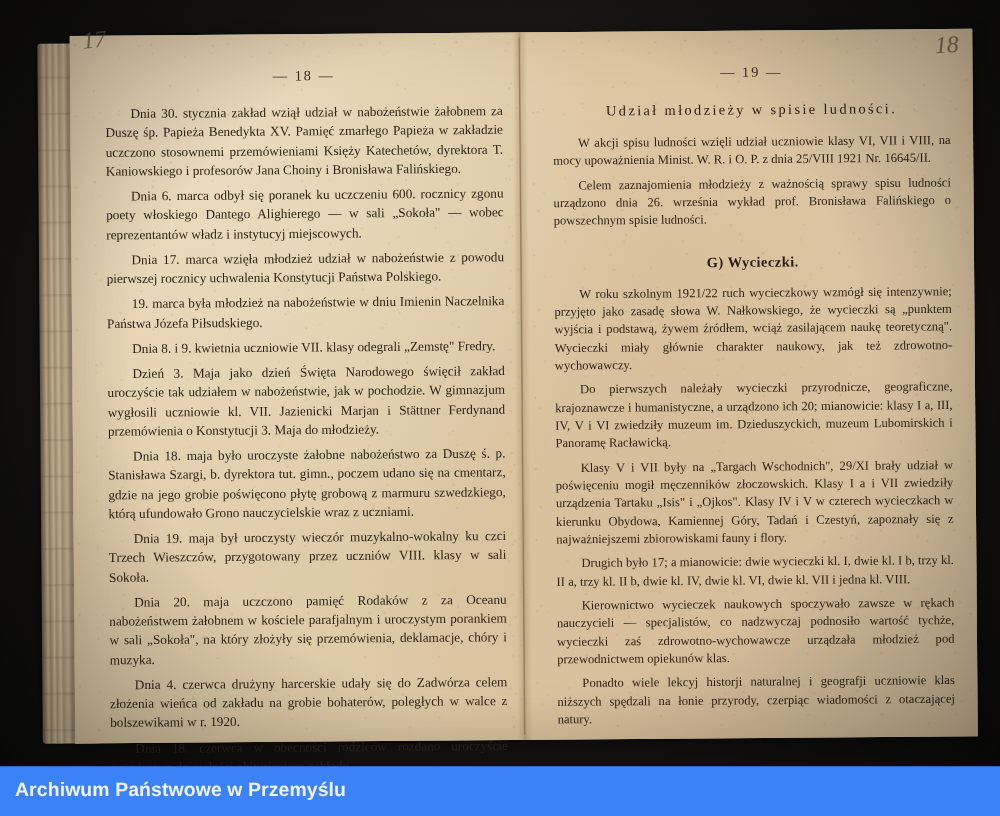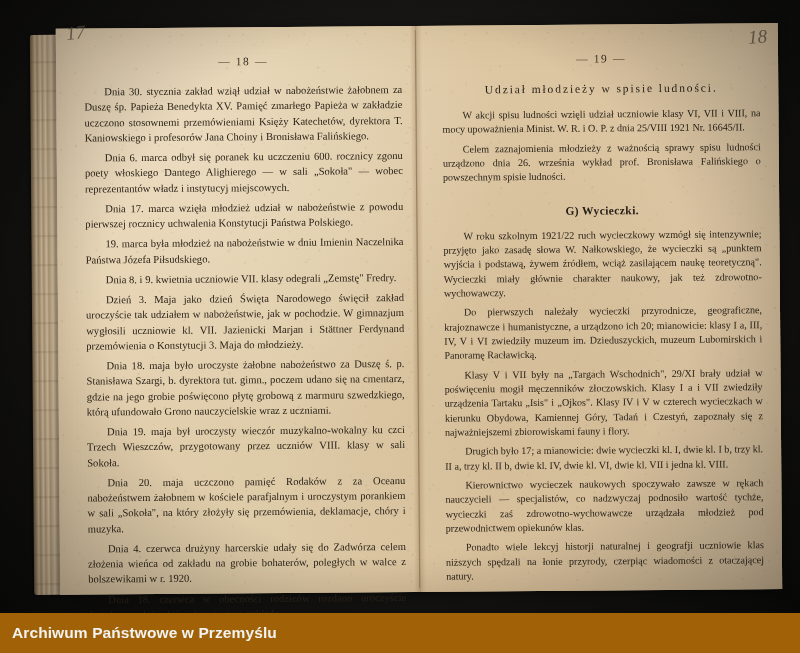--- a/index.html
+++ b/index.html
@@ -174,21 +174,21 @@
     pointer-events: none;
     background: radial-gradient(ellipse at 50% 45%,
       rgba(0,0,0,0) 52%, rgba(0,0,0,.30) 88%, rgba(0,0,0,.5) 100%);
   }
 
   
   .watermark {
     position: absolute;
     left: 0; bottom: 0;
     width: 800px; height: 40px;
-    background: #a16207;
+    background: #3b82f6;
     display: flex;
     align-items: center;
   }
   .watermark span {
     margin-left: 12px;
     color: #f2f2f0;
     font-family: "Liberation Sans", sans-serif;
     font-size: 15.5px;
     font-weight: bold;
     letter-spacing: .1px;

